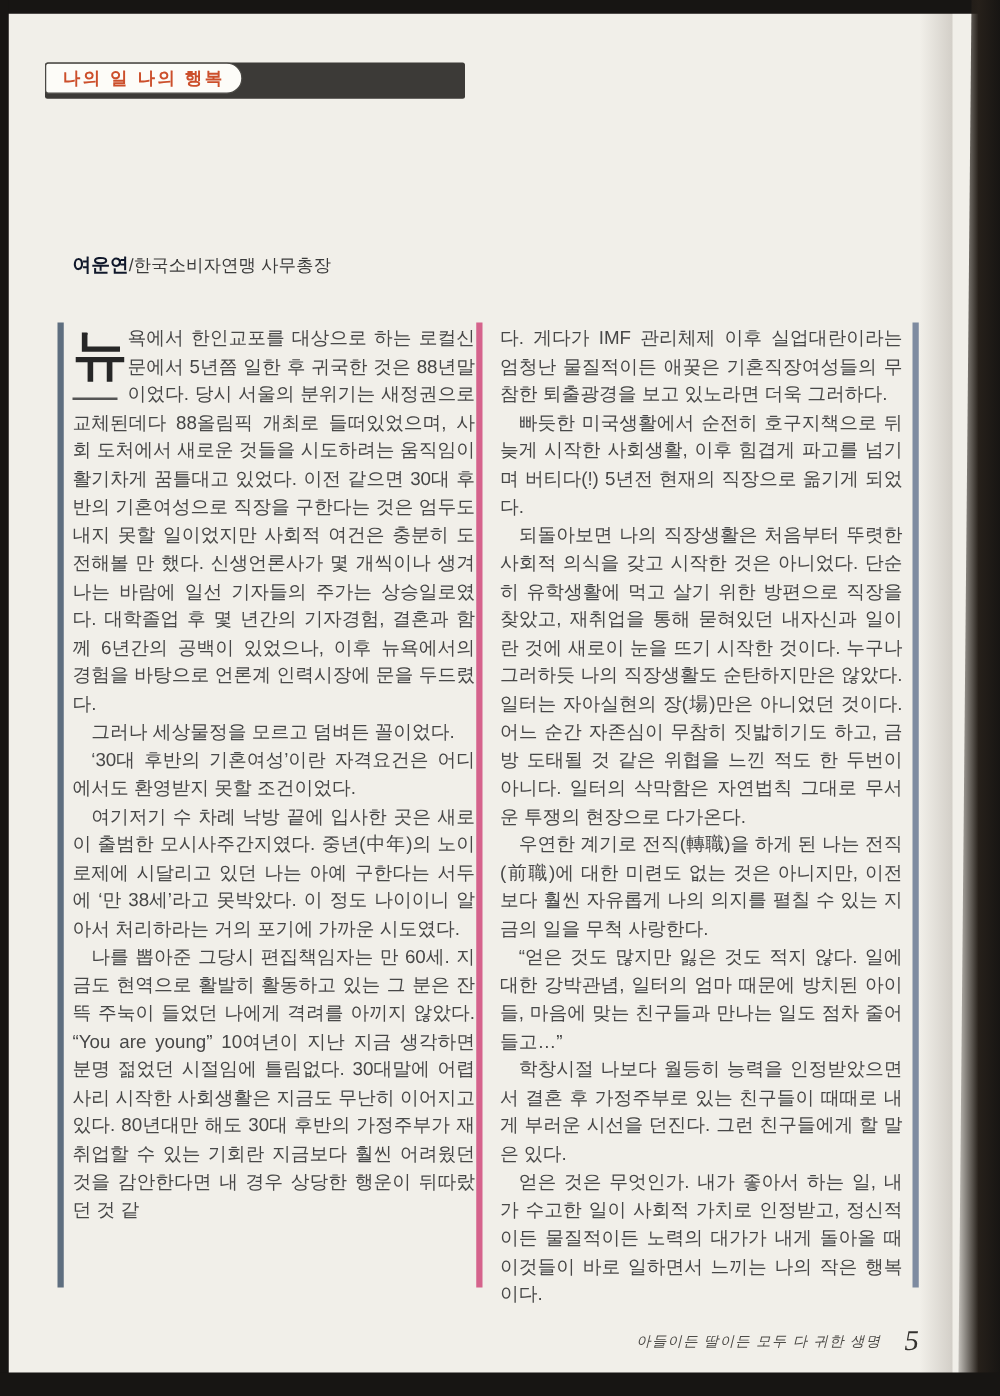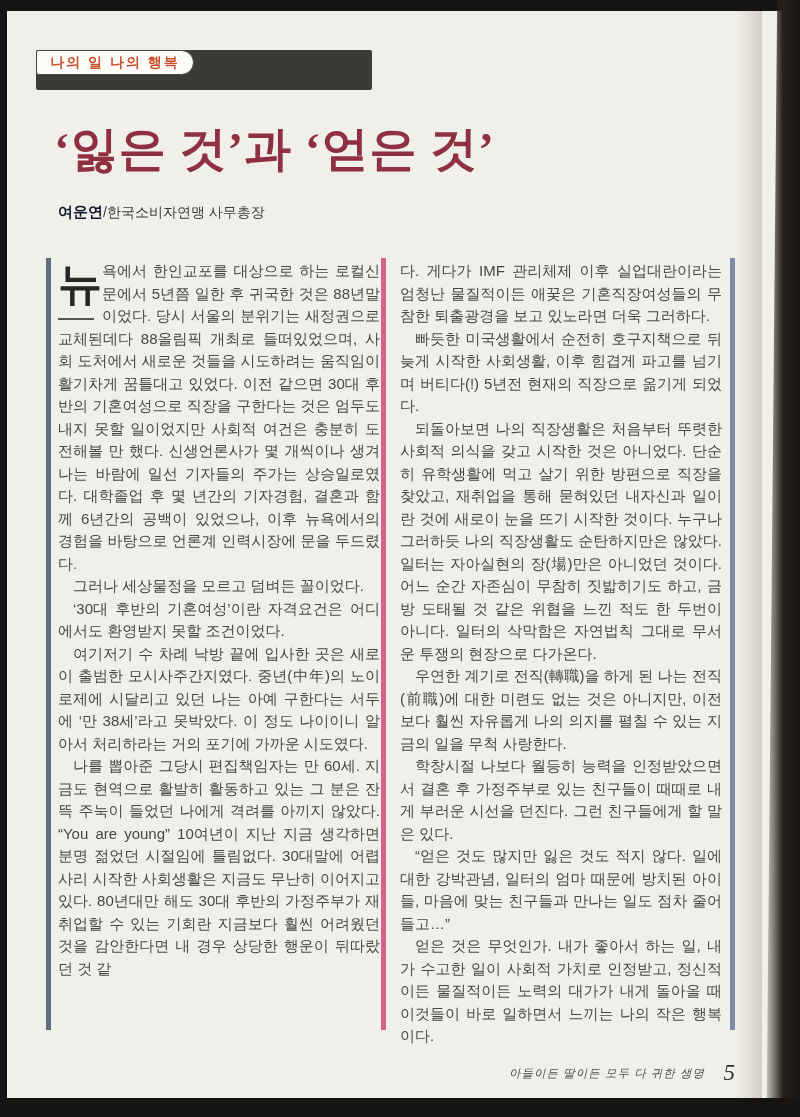--- a/index.html
+++ b/index.html
@@ -25,21 +25,21 @@
   .edge.top{left:0;top:0;width:100%;height:11px;}
   .edge.left{left:0;top:0;width:7px;height:100%;}
   .edge.right{right:0;top:0;width:38px;height:100%;
     background:linear-gradient(90deg, rgba(23,21,19,0) 0%, #26201a 55%, #171513 100%);
     clip-path:polygon(40% 0,100% 0,100% 100%,12% 100%);}
   .edge.bottom{left:0;bottom:0;width:100%;height:19px;}
   .page-shade{position:absolute;right:38px;top:0;width:26px;height:100%;z-index:4;
     background:linear-gradient(90deg, rgba(120,110,100,0) 0%, rgba(120,110,100,.25) 100%);}
 
   
-  .header-bar{position:absolute;left:36px;top:50px;width:336px;height:40px;
+  .header-bar{position:absolute;left:36px;top:50px;width:336px;height:29px;
     background:var(--bar-dark);border-radius:2px;z-index:2;}
   .header-pill{position:absolute;left:0;top:0;height:23px;width:156px;
     background:#fdfcf8;border:1px solid #4a4844;border-radius:3px 14px 14px 3px;
     display:flex;align-items:center;justify-content:center;}
   .header-pill span{color:var(--tag-orange);font-weight:bold;font-size:14px;letter-spacing:2px;}
 
   
   .title{position:absolute;left:54px;top:118px;margin:0;width:560px;
     font-family:"Liberation Serif","DejaVu Serif",serif;font-weight:600;
     font-size:47px;letter-spacing:1px;color:var(--title-red);white-space:nowrap;}
@@ -83,21 +83,20 @@
   <div class="page-shade"></div>
   <div class="edge right"></div>
   <div class="edge bottom"></div>
 
   <div class="header-bar">
     <div class="header-pill">
       <span>나의 일 나의 행복</span>
     </div>
   </div>
 
-  <h1 class="title">‘잃은 것’과  ‘얻은 것’</h1>
 
   <div class="byline">
     <span class="byline-name">여운연</span><span class="byline-role">/한국소비자연맹 사무총장</span>
   </div>
 
   <div class="rule rule-left"></div>
   <div class="rule rule-mid"></div>
   <div class="rule rule-right"></div>
 
   <div class="col col-left">
@@ -111,22 +110,22 @@
     <p>‘30대 후반의 기혼여성’이란 자격요건은 어디에서도 환영받지 못할 조건이었다.</p>
     <p>여기저기 수 차례 낙방 끝에 입사한 곳은 새로이 출범한 모시사주간지였다. 중년(中年)의 노이로제에 시달리고 있던 나는 아예 구한다는 서두에 ‘만 38세’라고 못박았다. 이 정도 나이이니 알아서 처리하라는 거의 포기에 가까운 시도였다.</p>
     <p>나를 뽑아준 그당시 편집책임자는 만 60세. 지금도 현역으로 활발히 활동하고 있는 그 분은 잔뜩 주눅이 들었던 나에게 격려를 아끼지 않았다. “You are young” 10여년이 지난 지금 생각하면 분명 젊었던 시절임에 틀림없다. 30대말에 어렵사리 시작한 사회생활은 지금도 무난히 이어지고 있다. 80년대만 해도 30대 후반의 가정주부가 재취업할 수 있는 기회란 지금보다 훨씬 어려웠던 것을 감안한다면 내 경우 상당한 행운이 뒤따랐던 것 같</p>
   </div>
 
   <div class="col col-right">
     <p class="no-indent">다. 게다가 IMF 관리체제 이후 실업대란이라는 엄청난 물질적이든 애꿎은 기혼직장여성들의 무참한 퇴출광경을 보고 있노라면 더욱 그러하다.</p>
     <p>빠듯한 미국생활에서 순전히 호구지책으로 뒤늦게 시작한 사회생활, 이후 힘겹게 파고를 넘기며 버티다(!) 5년전 현재의 직장으로 옮기게 되었다.</p>
     <p>되돌아보면 나의 직장생활은 처음부터 뚜렷한 사회적 의식을 갖고 시작한 것은 아니었다. 단순히 유학생활에 먹고 살기 위한 방편으로 직장을 찾았고, 재취업을 통해 묻혀있던 내자신과 일이란 것에 새로이 눈을 뜨기 시작한 것이다. 누구나 그러하듯 나의 직장생활도 순탄하지만은 않았다. 일터는 자아실현의 장(場)만은 아니었던 것이다. 어느 순간 자존심이 무참히 짓밟히기도 하고, 금방 도태될 것 같은 위협을 느낀 적도 한 두번이 아니다. 일터의 삭막함은 자연법칙 그대로 무서운 투쟁의 현장으로 다가온다.</p>
     <p>우연한 계기로 전직(轉職)을 하게 된 나는 전직(前職)에 대한 미련도 없는 것은 아니지만, 이전보다 훨씬 자유롭게 나의 의지를 펼칠 수 있는 지금의 일을 무척 사랑한다.</p>
+    <p>“얻은 것도 많지만 잃은 것도 적지 않다. 일에 대한 강박관념, 일터의 엄마 때문에 방치된 아이들, 마음에 맞는 친구들과 만나는 일도 점차 줄어들고…”</p>
     <p>학창시절 나보다 월등히 능력을 인정받았으면서 결혼 후 가정주부로 있는 친구들이 때때로 내게 부러운 시선을 던진다. 그런 친구들에게 할 말은 있다.</p>
-    <p>“얻은 것도 많지만 잃은 것도 적지 않다. 일에 대한 강박관념, 일터의 엄마 때문에 방치된 아이들, 마음에 맞는 친구들과 만나는 일도 점차 줄어들고…”</p>
     <p>얻은 것은 무엇인가. 내가 좋아서 하는 일, 내가 수고한 일이 사회적 가치로 인정받고, 정신적이든 물질적이든 노력의 대가가 내게 돌아올 때 이것들이 바로 일하면서 느끼는 나의 작은 행복이다.</p>
   </div>
 
   <div class="footer">
     <span class="footer-motto">아들이든 딸이든 모두 다 귀한 생명</span>
     <span class="page-number">5</span>
   </div>
 
 </div>
 

